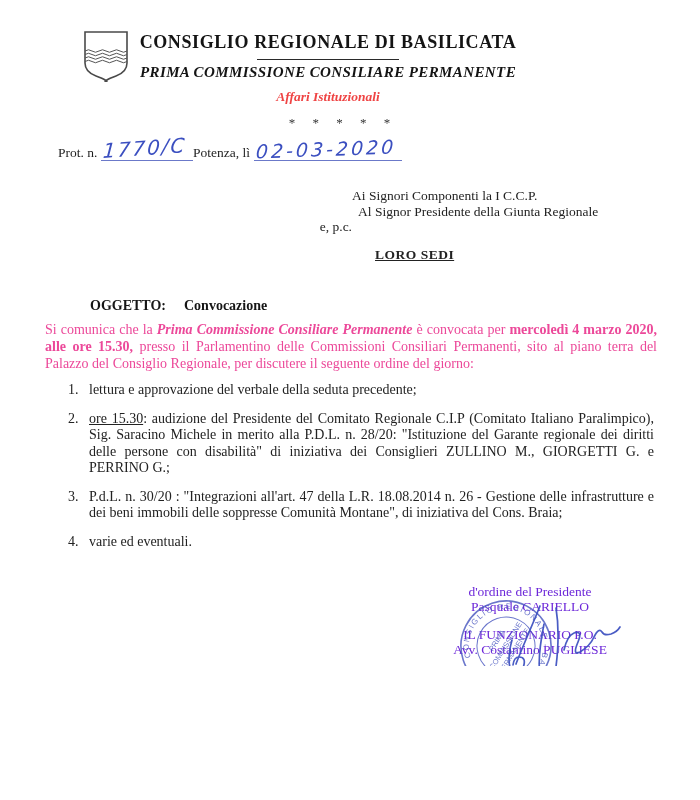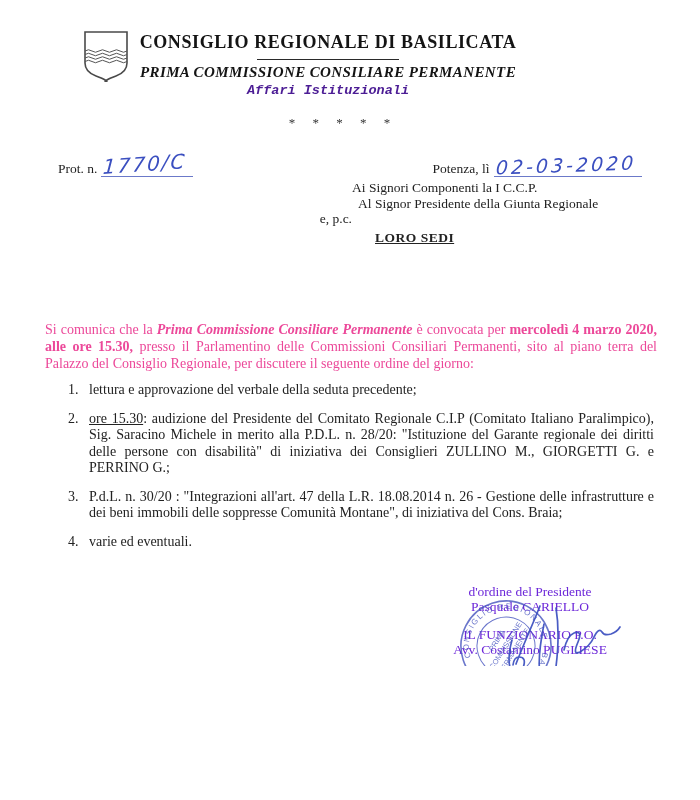--- a/index.html
+++ b/index.html
@@ -12,46 +12,46 @@
     color:#1e1e1e;
     overflow:hidden;
   }
 
   
   .logo { position:absolute; left:80px; top:30px; width:52px; height:52px; }
   .header-center { position:absolute; left:28px; top:32px; width:600px; text-align:center; }
   .org-title { font-size:18px; font-weight:bold; letter-spacing:0.6px; color:#141414; }
   .title-rule { width:142px; border-top:1.6px solid #2a2a2a; margin:6px auto 4px auto; }
   .commission-title { font-size:15px; font-weight:bold; font-style:italic; letter-spacing:0.4px; color:#141414; }
-  .department { font-size:13.5px; font-weight:bold; font-style:italic; margin-top:2px; color:#4c1d95;font-family:Liberation Mono, monospace; }
+  .department { font-size:13.5px; font-weight:bold; font-style:italic; margin-top:8px; color:#ef4444; }
   .stars { position:absolute; left:28px; top:115px; width:630px; text-align:center;
            font-size:13px; letter-spacing:7px; color:#333; }
 
   
-  .prot-row { position:absolute; left:58px; top:152px; width:584px; display:flex; justify-content:space-between; align-items:flex-end; }
+  .prot-row { position:absolute; left:58px; top:136px; width:584px; display:flex; align-items:flex-end; }
   .prot-left, .date-right { font-size:13.5px; display:flex; align-items:flex-end; }
   .hand-slot { display:inline-block; border-bottom:1.4px solid #6b79c9; margin-left:4px; padding:0 6px 0 2px; }
   .hand {
     display:inline-block;
     font-family:"DejaVu Sans",sans-serif;
     font-style:italic;
     color:#3b4fc0;
     transform:rotate(-4deg) skewX(-8deg);
     white-space:nowrap;
   }
   .hand-prot { font-size:20px; letter-spacing:2px; }
   .hand-date { font-size:19px; letter-spacing:3px; transform:rotate(-2deg) skewX(-6deg); }
 
   
-  .recipients { position:absolute; left:285px; top:180px; font-size:13.5px; line-height:15.5px; color:#222; }
+  .recipients { position:absolute; left:285px; top:188px; font-size:13.5px; line-height:15.5px; color:#222; }
   .r-1 { padding-left:67px; }
   .r-2 { padding-left:73px;font-family:Liberation Serif, serif; }
   .r-3 { display:flex; }
   .cc-prefix { width:67px;text-align:right; }
-  .r-4 { padding-left:90px; margin-top:3px; }
+  .r-4 { padding-left:90px; margin-top:12px; }
   .loro { font-weight:bold; text-decoration:underline; letter-spacing:0.5px; }
 
   
   .subject { position:absolute; left:90px; top:298px; font-size:14px; font-weight:bold; color:#161616; }
   .subject .gap { display:inline-block; width:18px; }
 
   
   .body-par { position:absolute; left:45px; top:322px; width:612px;
               font-size:14px; line-height:16.8px; text-align:justify; color:#ec4899; }
   .bi { font-weight:bold; font-style:italic; }
@@ -116,20 +116,23 @@
     <div class="r-1">Ai Signori Componenti la I C.C.P.</div>
     <div class="r-2">Al Signor Presidente della Giunta Regionale</div>
     <div class="r-3">
       <span class="cc-prefix">e, p.c.</span>
     </div>
     <div class="r-4">
       <span class="loro">LORO SEDI</span>
     </div>
   </div>
 
+  <div class="subject">
+    <span>OGGETTO:</span><span class="gap"></span><span>Convocazione</span>
+  </div>
 
   <div class="body-par">
     <span>Si comunica che la </span><span class="bi">Prima Commissione Consiliare Permanente</span><span> è convocata per </span><span class="b">mercoledì 4 marzo 2020, alle ore 15.30,</span><span> presso il Parlamentino delle Commissioni Consiliari Permanenti, sito al piano terra del Palazzo del Consiglio Regionale, per discutere il seguente ordine del giorno:</span>
   </div>
 
   <div class="agenda">
     <div class="agenda-item">
       <span class="item-num">1.</span>
       <span class="item-text">lettura e approvazione del verbale della seduta precedente;</span>
     </div>

